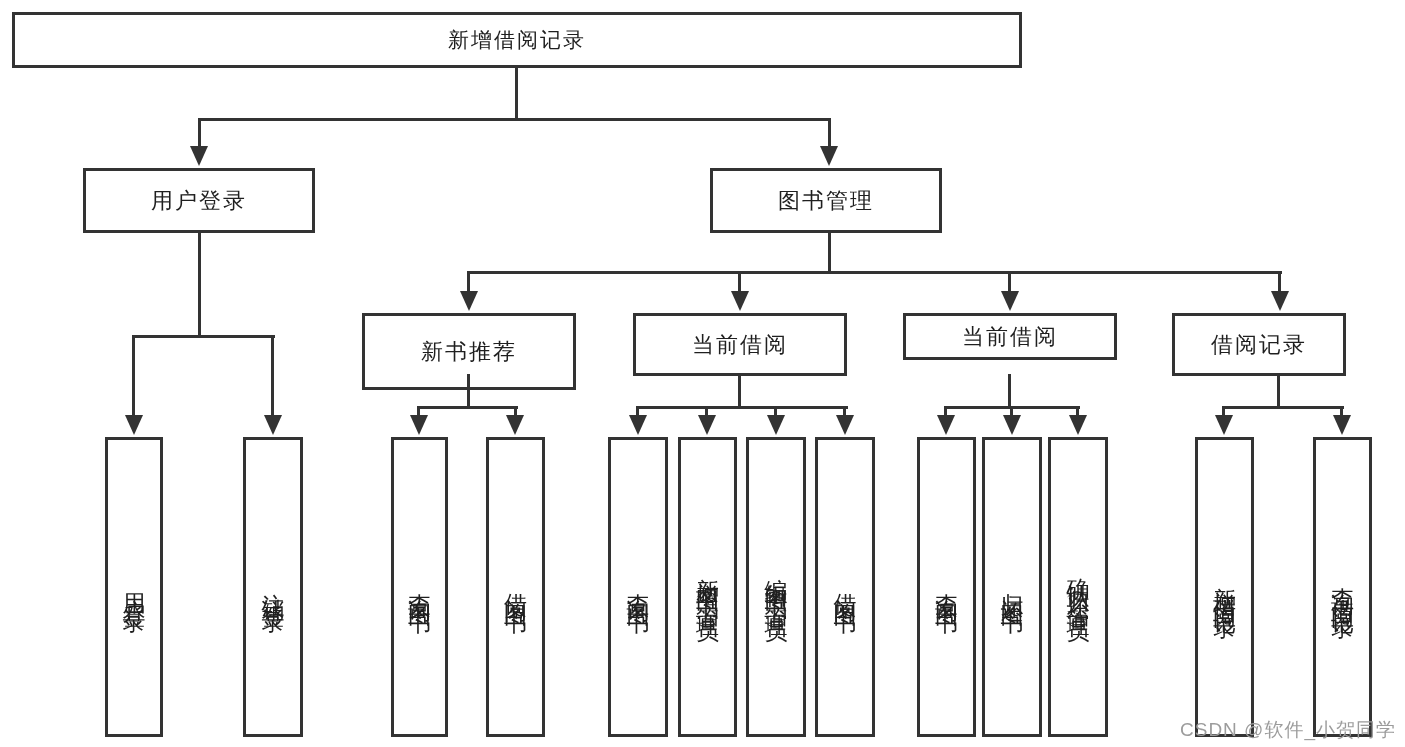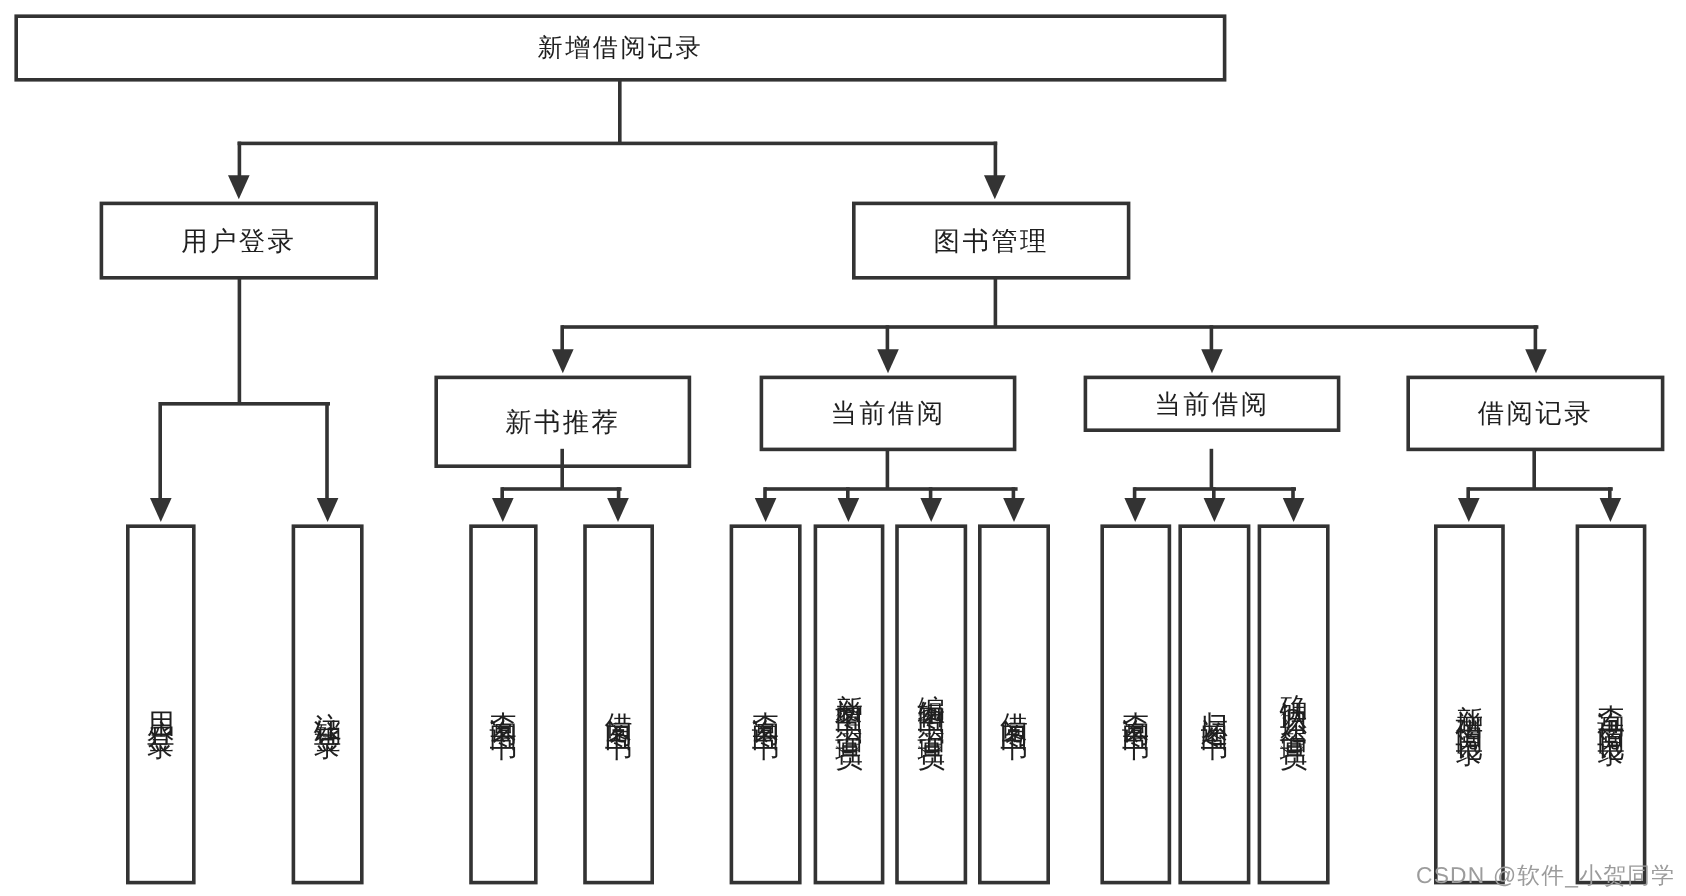--- a/index.html
+++ b/index.html
@@ -93,21 +93,21 @@
   <div class="vline" style="left:738px; top:271px; height:22px;"></div>
   <div class="arrow" style="left:731px; top:291px;"></div>
   <div class="vline" style="left:1008px; top:271px; height:22px;"></div>
   <div class="arrow" style="left:1001px; top:291px;"></div>
   <div class="vline" style="left:1278px; top:271px; height:22px;"></div>
   <div class="arrow" style="left:1271px; top:291px;"></div>
 
   <div class="box" style="left:362px; top:313px; width:214px; height:77px;">新书推荐</div>
   <div class="box" style="left:633px; top:313px; width:214px; height:63px;">当前借阅</div>
   <div class="box" style="left:903px; top:313px; width:214px; height:47px;">当前借阅</div>
-  <div class="box" style="left:1172px; top:313px; width:215px; height:63px;">借阅记录</div>
+  <div class="box" style="left:1172px; top:313px; width:174px; height:63px;">借阅记录</div>
 
   <div class="vline" style="left:467px; top:374px; height:34px;"></div>
   <div class="hline" style="left:418px; top:406px; width:100px;"></div>
   <div class="vline" style="left:417px; top:406px; height:11px;"></div>
   <div class="arrow" style="left:410px; top:415px;"></div>
   <div class="vline" style="left:514px; top:406px; height:11px;"></div>
   <div class="arrow" style="left:506px; top:415px;"></div>
 
   <div class="vline" style="left:738px; top:374px; height:34px;"></div>
   <div class="hline" style="left:637px; top:406px; width:211px;"></div>

